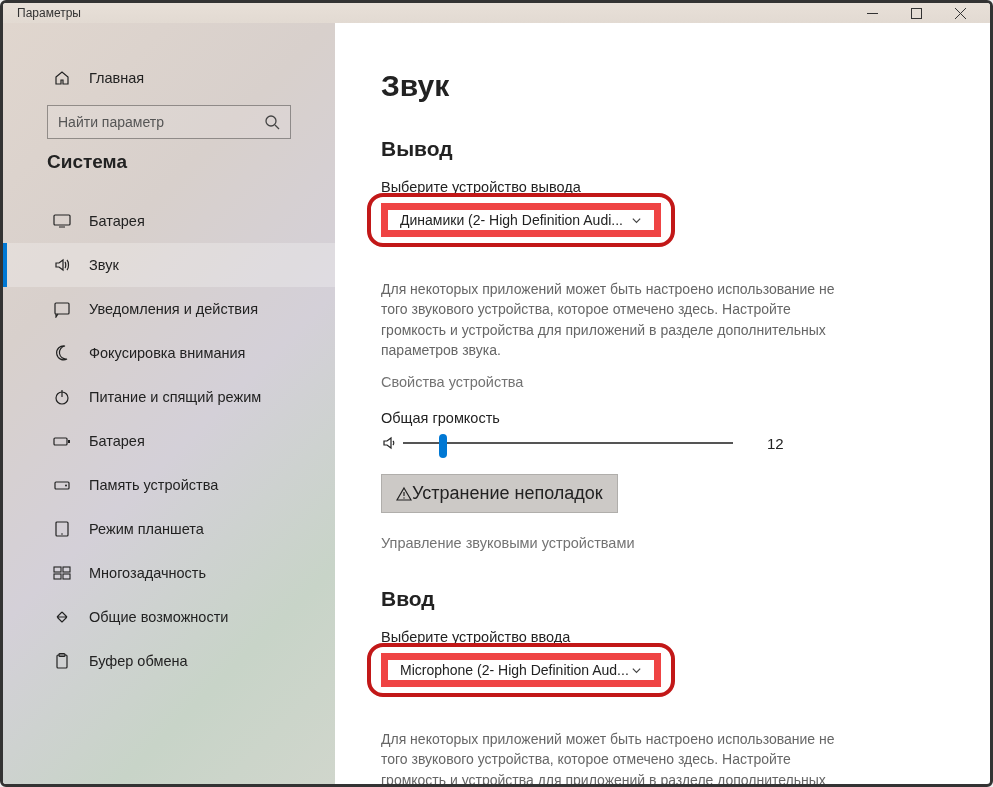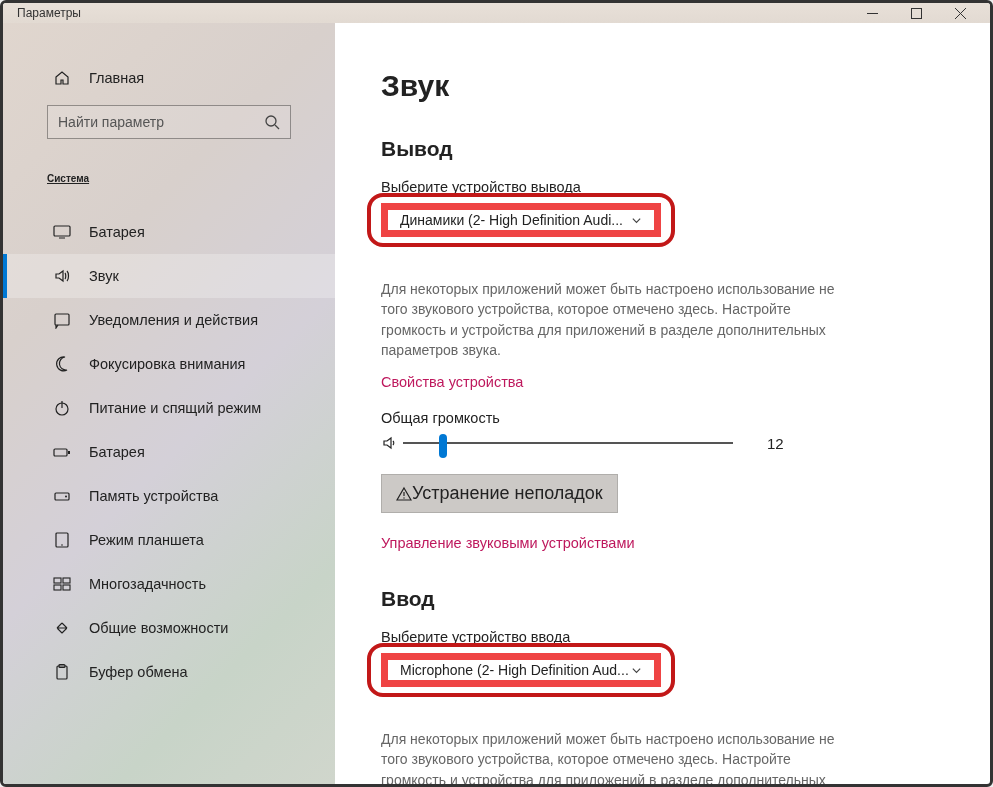--- a/index.html
+++ b/index.html
@@ -6,39 +6,39 @@
 body { background: #f0f0f0; display: flex; justify-content: center; align-items: flex-start; }
 .frame { width: 993px; height: 787px; background: #fff; border: 3px solid #333; border-radius: 6px; overflow: hidden; position: relative; display: flex; flex-direction: column; }
 .titlebar { height: 20px; display: flex; align-items: center; justify-content: space-between; padding: 0 8px 0 14px; background: linear-gradient(to bottom, #e8e0d8, #e2dad2); font-size: 12px; color: #333; }
 .title-left { }
 .win-controls { display: flex; gap: 0; }
 .win-btn { width: 44px; height: 30px; display: flex; align-items: center; justify-content: center; color: #555; font-size: 13px; cursor: default; }
 .body { flex: 1; display: flex; overflow: hidden; }
 .sidebar { width: 332px; background: linear-gradient(135deg, #e0d6ce 0%, #d8d0cc 30%, #d4d0d8 55%, #c8d4c8 80%, #d0d6cc 100%); padding-top: 40px; display: flex; flex-direction: column; }
 .sidebar-home { display: flex; align-items: center; gap: 18px; padding: 6px 50px 18px; font-size: 14.5px; color: #222; }
 .home-icon { width: 16px; height: 16px; }
-.searchbox { margin: 0 44px 34px 44px; height: 34px; border: 1px solid rgba(0,0,0,0.35); background: rgba(255,255,255,0.1); display: flex; align-items: center; padding: 0 10px; }
+.searchbox { margin: 0 44px 12px 44px; height: 34px; border: 1px solid rgba(0,0,0,0.35); background: rgba(255,255,255,0.1); display: flex; align-items: center; padding: 0 10px; }
 .searchbox input { flex: 1; border: none; background: transparent; outline: none; font-size: 14px; color: #333; }
 .searchbox input::placeholder { color: #555; }
 .search-icon { width: 16px; height: 16px; color: #444; }
-.section-title { padding: 0 44px 10px; font-size: 10px; font-weight: 600; color: #222; margin-bottom: 16px; text-decoration: underline; }
+.section-title { padding: 0 44px 10px; font-size: 19px; font-weight: 600; color: #222; margin-bottom: 16px; }
 .nav { display: flex; flex-direction: column; }
 .nav-item { display: flex; align-items: center; gap: 18px; padding: 13px 50px; font-size: 14.5px; color: #222; position: relative; cursor: default; }
 .nav-item.active { background: rgba(255,255,255,0.25); }
 .nav-item.active::before { content: ""; position: absolute; left: 0; top: 0; bottom: 0; width: 4px; background: #0078d4; }
 .nav-icon { width: 18px; height: 18px; display: flex; align-items: center; justify-content: center; }
 .content { flex: 1; padding: 46px 46px 20px 46px; overflow-y: auto; color: #222; }
 h1.page-title { font-size: 30px; font-weight: 600; margin-bottom: 34px; }
 h2.section { font-size: 21px; font-weight: 600; margin-bottom: 18px; }
 .sublabel { font-size: 14.5px; margin-bottom: 8px; color: #222; }
 .dropdown { width: 280px; height: 34px; border: 7px solid #ef4444; background: #fff; display: flex; align-items: center; justify-content: space-between; padding: 0 12px; font-size: 14px; color: #222; }
 .highlight-wrap { position: relative; display: inline-block; padding: 10px 14px; margin: -10px -14px 14px -14px; }
 .highlight-wrap::before { content: ""; position: absolute; inset: 0; border: 4px solid #c21818; border-radius: 16px; pointer-events: none; }
 .desc { font-size: 14px; color: #666; line-height: 1.45; margin: 18px 0 14px 0; max-width: 470px; }
-.link-like { font-size: 14.5px; color: #be185d; margin-bottom: 20px; }
+.link-like { font-size: 14.5px; color: #737373; margin-bottom: 20px; }
 .vol-row { display: flex; align-items: center; gap: 4px; margin: 8px 0 22px 0; }
 .vol-icon { width: 18px; height: 18px; }
 .slider-track { flex: 0 0 330px; height: 2px; background: #555; position: relative; }
 .slider-thumb { position: absolute; top: -8px; width: 8px; height: 24px; background: #0078d4; border-radius: 4px; left: 12%; transform: translateX(-50%); }
 .vol-value { font-size: 15px; color: #222; margin-left: 30px; }
 .btng { display: inline-flex; align-items: center; padding: 8px 14px; background: #ccc9c6; border: 1px solid #b0aeab; font-size: 18px; color: #222; margin-bottom: 22px; }
 .chevron-down { width: 11px; height: 11px; }
 .h2gap { margin-top: 36px; }
 svg { display: block; }
 </style>

